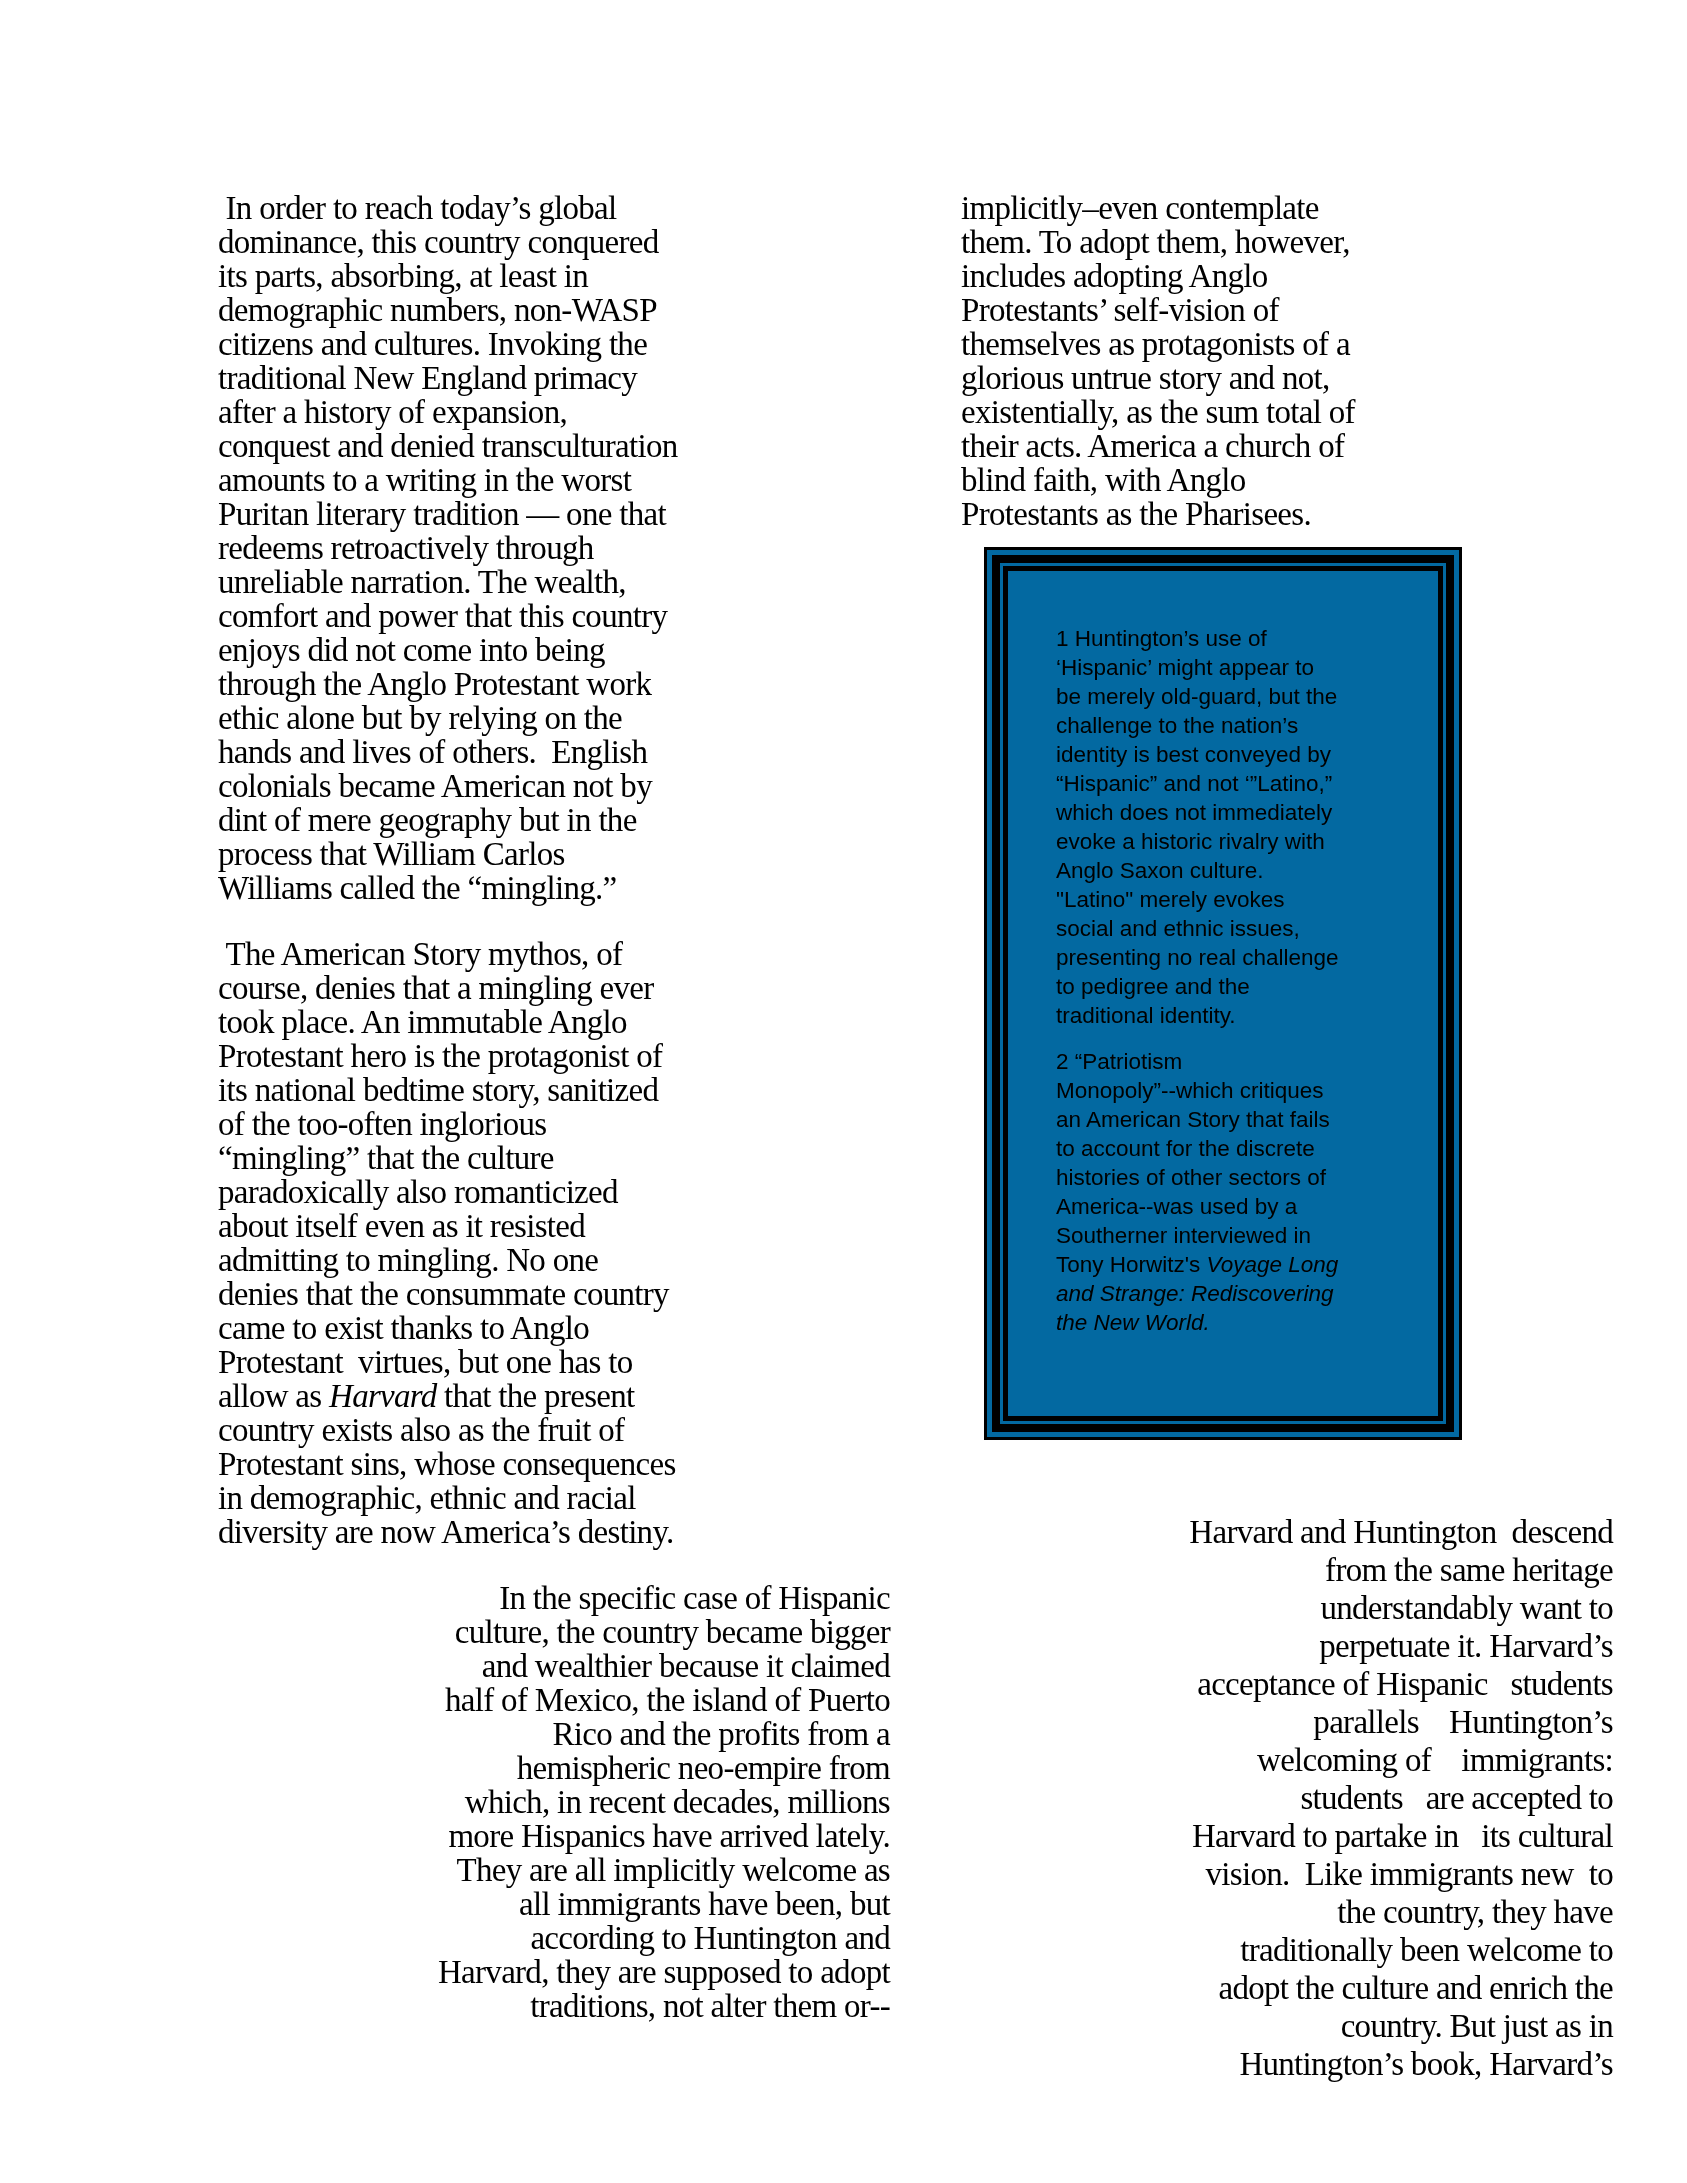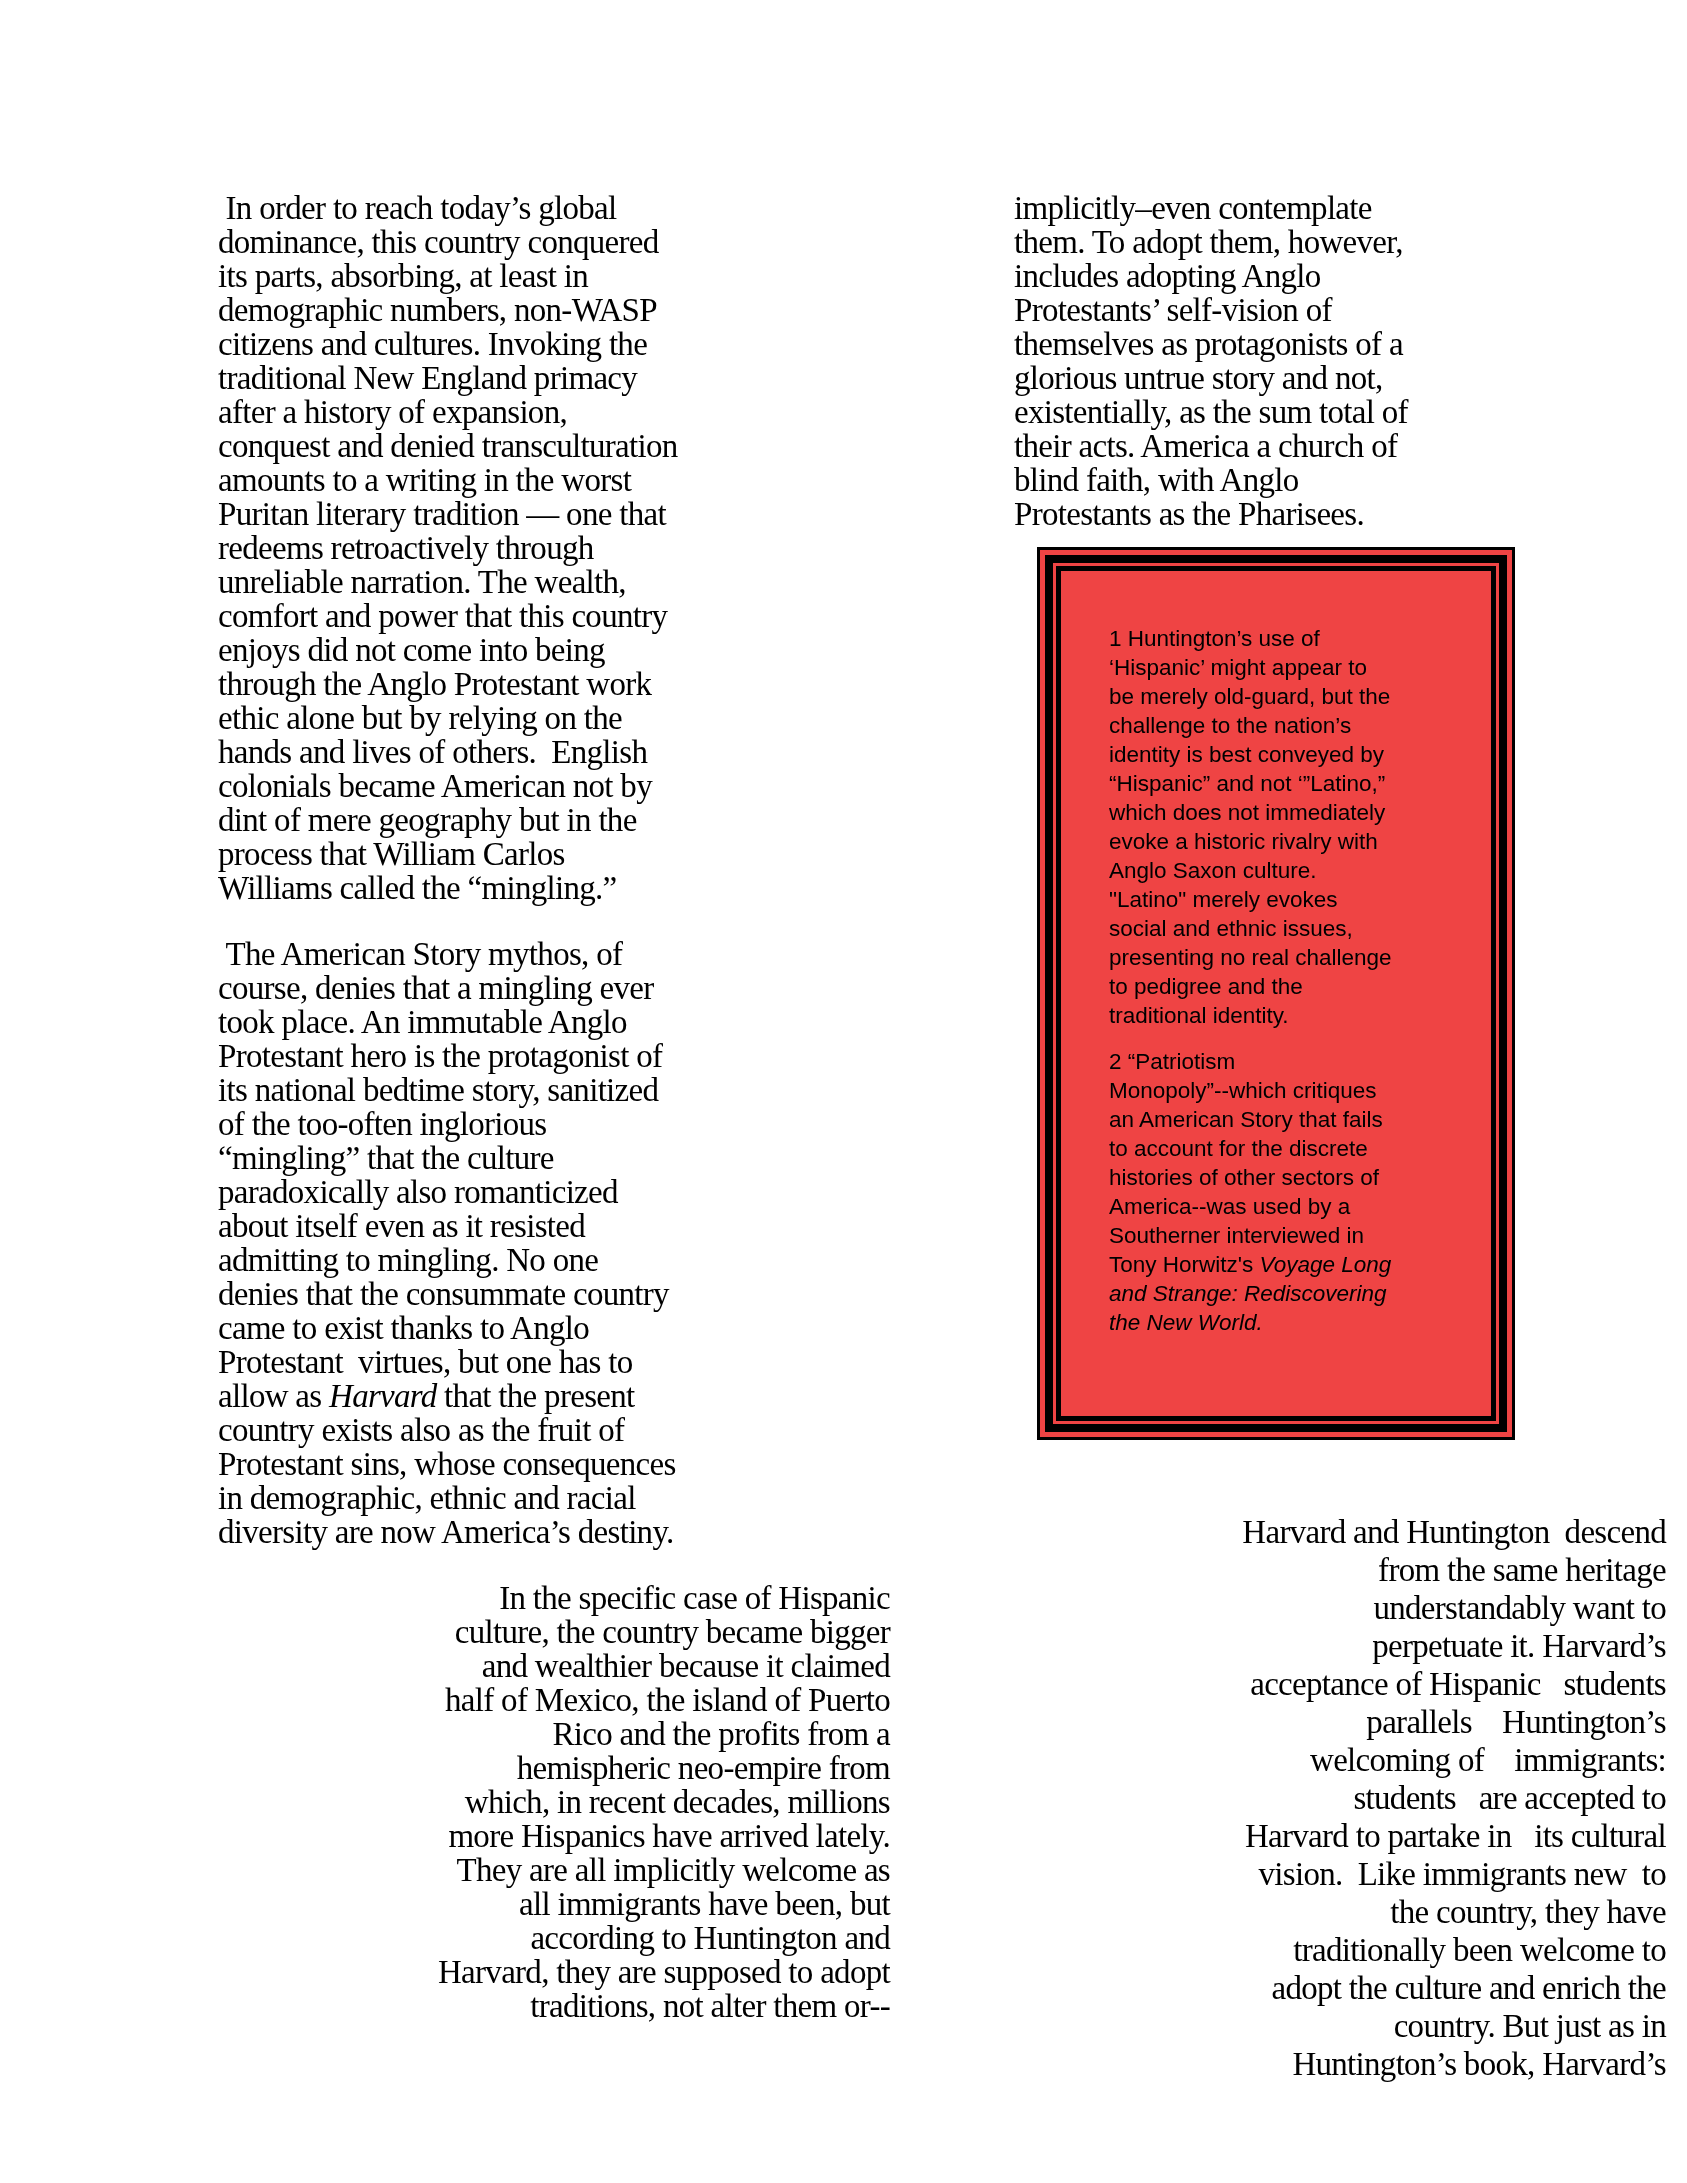--- a/index.html
+++ b/index.html
@@ -20,21 +20,21 @@
     width: 1687px;
     height: 2183px;
     background: #ffffff;
     overflow: hidden;
   }
   .col {
     position: absolute;
     top: 191px;
   }
   .col-left  { left: 218px;  width: 672px; }
-  .col-right { left: 1014px; width: 652px;  }
+  .col-right { left: 961px; width: 652px;  }
 
   .doc-title {
     font-size: 33px;
     line-height: 34px;
     font-weight: normal;
     letter-spacing: -0.7px;
     margin: 0 0 32px 0;
   }
   .body-para {
     font-size: 33px;
@@ -49,21 +49,21 @@
     margin-bottom: 0;
   }
   .rc-para1 { margin-bottom: 0; }
 
   .fnbox-outer {
     box-sizing: border-box;
     width: 478px;
     margin: 16px 0 73px 23px;
     border: 3.3px solid #000;
     padding: 4.6px;
-    background: #ef4444;
+    background: #0369a1;
   }
   .fnbox-mid {
     border: 8.6px solid #000;
     padding: 3.3px;
   }
   .fnbox-inner {
     border: 5.3px solid #000;
     padding: 53px 13.2px 79px 48px;
   }
   .fn {

